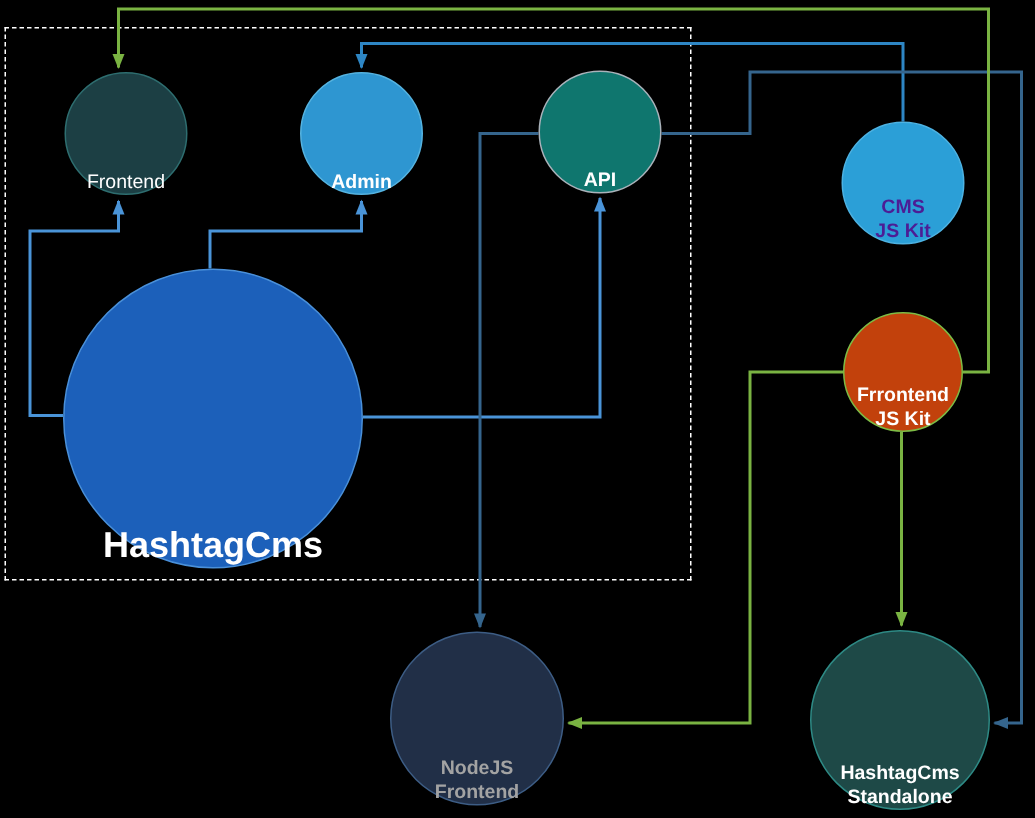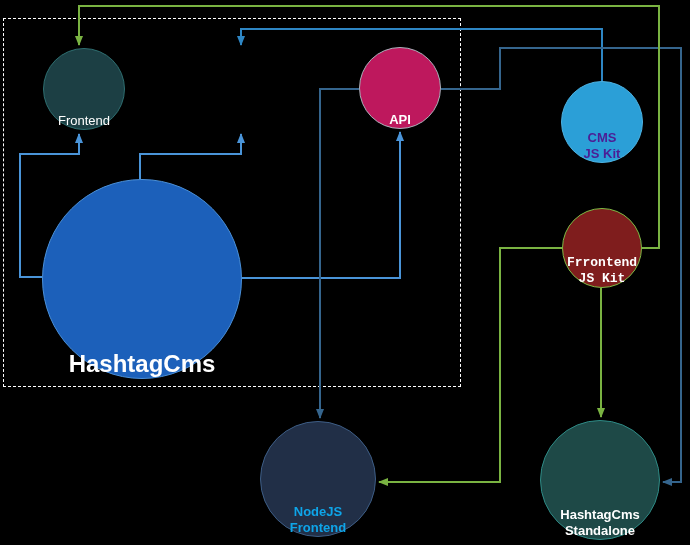--- a/index.html
+++ b/index.html
@@ -75,41 +75,44 @@
 
     <polyline points="562,248 500,248 500,482 379,482" fill="none" stroke-width="2" marker-end="url(#arrow-green)" style="stroke: rgb(122, 179, 66);"></polyline>
 
     <polyline points="601,288 601,417" fill="none" stroke-width="2" marker-end="url(#arrow-green)" style="stroke: rgb(122, 179, 66);"></polyline>
   </svg>
 
   <div class="node" style="left: 43px; top: 48px; width: 82px; height: 82px; background-color: rgb(28, 63, 68); border-color: rgb(46, 110, 112);">
     <span class="node-label regular" style="color: rgb(255, 255, 255);">Frontend</span>
   </div>
 
+  <div class="node" style="left: 200px; top: 48px; width: 82px; height: 82px; background-color: rgb(46, 150, 209); border-color: rgb(85, 179, 224);">
+    <span class="node-label" style="color: rgb(255, 255, 255);">Admin</span>
+  </div>
 
-  <div class="node" style="left: 359px; top: 47px; width: 82px; height: 82px; background-color: #be185d; border-color: rgb(169, 178, 186);">
+  <div class="node" style="left: 359px; top: 47px; width: 82px; height: 82px; background-color: #0f766e; border-color: rgb(169, 178, 186);">
     <span class="node-label" style="color: rgb(255, 255, 255);">API</span>
   </div>
 
   <div class="node" style="left: 561px; top: 81px; width: 82px; height: 82px; background-color: rgb(43, 159, 215); border-color: rgb(77, 178, 226);">
     <span class="node-label" style="color: #4c1d95;">CMS
 JS Kit</span>
   </div>
 
   <div class="node" style="left: 42px; top: 179px; width: 200px; height: 200px; background-color: rgb(28, 96, 186); border-color: rgb(74, 144, 217);">
     <span class="node-label big" style="color: rgb(255, 255, 255);">HashtagCms</span>
   </div>
 
-  <div class="node" style="left: 562px; top: 208px; width: 80px; height: 80px; background-color: #7f1d1d; border-color: rgb(125, 187, 69); font-family: Liberation Mono, monospace;">
+  <div class="node" style="left: 562px; top: 208px; width: 80px; height: 80px; background-color: #c2410c; border-color: rgb(125, 187, 69);">
     <span class="node-label" style="color: rgb(255, 255, 255);">Frrontend
 JS Kit</span>
   </div>
 
   <div class="node" style="left: 260px; top: 421px; width: 116px; height: 116px; background-color: rgb(33, 47, 71); border-color: rgb(61, 93, 133);">
-    <span class="node-label" style="color: #0ea5e9;">NodeJS
+    <span class="node-label" style="color: #a3a3a3;">NodeJS
 Frontend</span>
   </div>
 
   <div class="node" style="left: 540px; top: 420px; width: 120px; height: 120px; background-color: rgb(30, 73, 71); border-color: rgb(46, 138, 133);">
     <span class="node-label" style="color: rgb(255, 255, 255);">HashtagCms
 Standalone</span>
   </div>
 
 </div>
 

